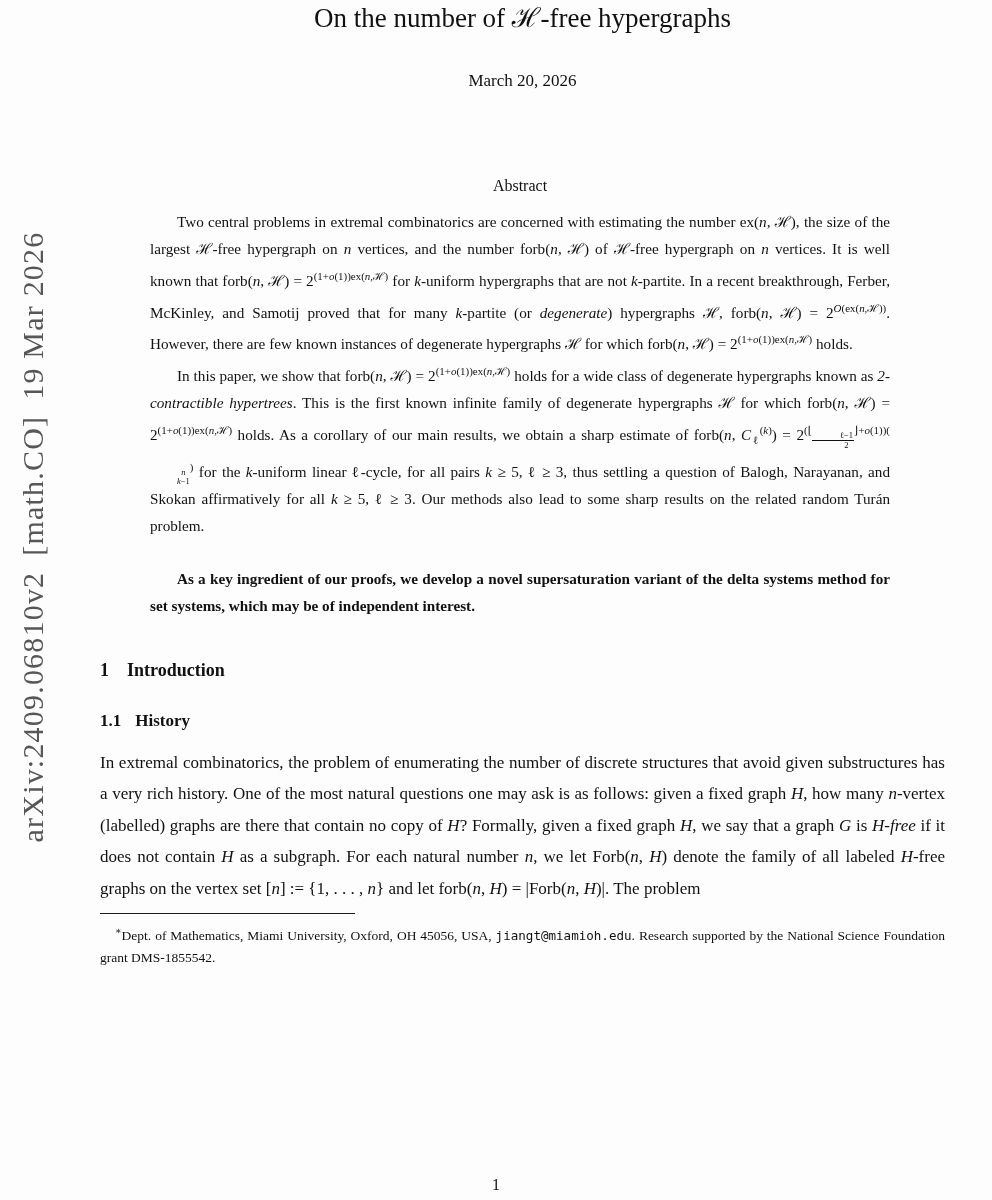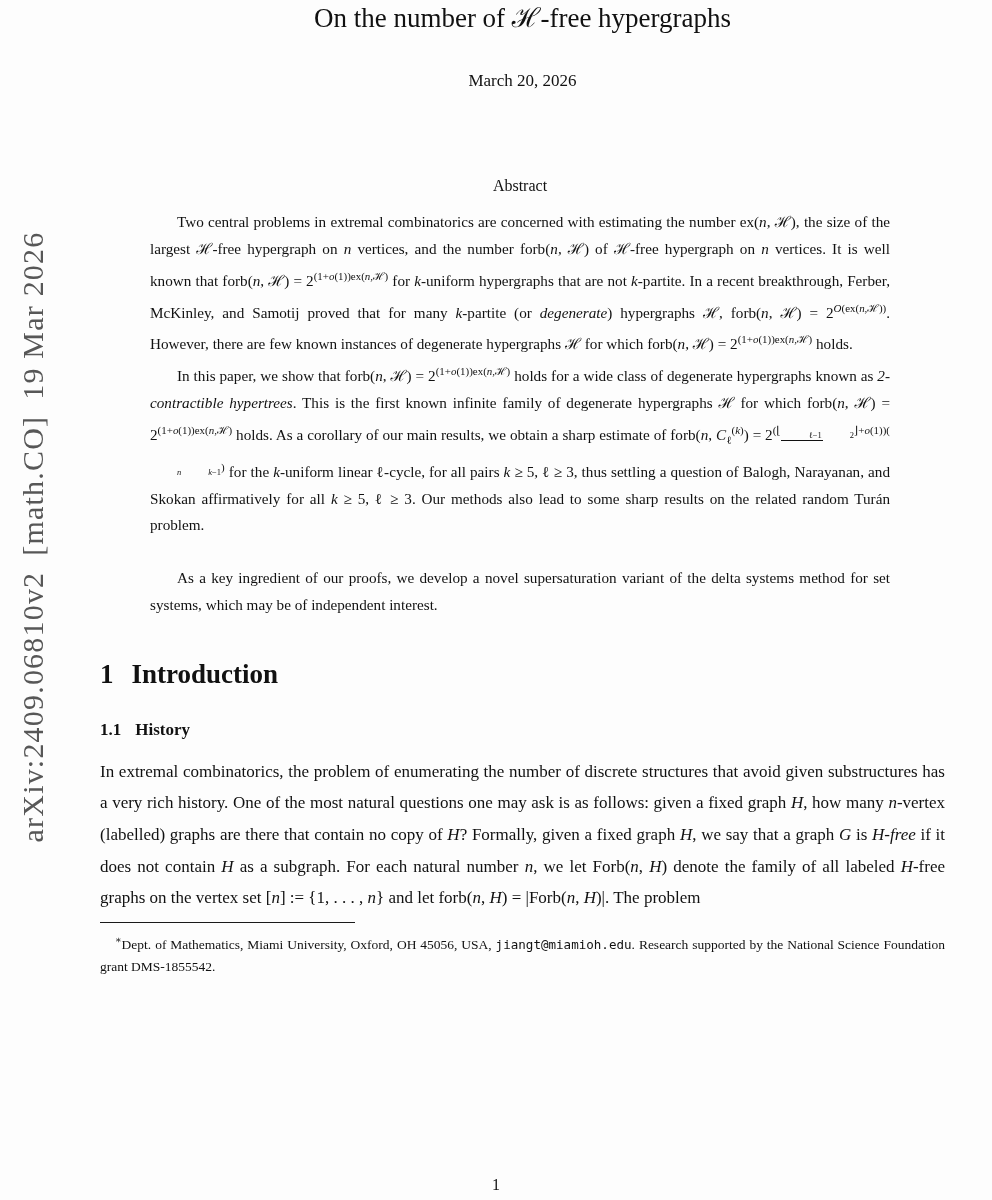--- a/index.html
+++ b/index.html
@@ -64,23 +64,23 @@
     font-weight: normal;
     font-size: 16px;
     margin-bottom: 14px;
   }
   .abstract p {
     font-size: 15.2px;
     line-height: 26.8px;
     text-align: justify;
     text-indent: 27px;
   }
-  .abstract p.spaced { margin-top: 26px; }
+  .abstract p.spaced { margin-top: 26px; font-weight: bold; }
 
-  h2.section { margin-top: 40px; font-size: 27px; font-weight: bold; }
+  h2.section { margin-top: 40px; font-size: 18px; font-weight: bold; }
   h3.subsection { margin-top: 30px; font-size: 17px; font-weight: bold; }
   .h-gap { margin-left: 18px; }
   .h-gap-sm { margin-left: 14px; }
 
   p.body-par {
     margin-top: 16px;
     font-size: 17px;
     line-height: 31.6px;
     text-align: justify;
   }
@@ -93,21 +93,21 @@
   .footnotes { margin-top: 5px; font-size: 13.5px; line-height: 23px; }
   .footnotes p { text-align: justify; text-indent: 15px; }
 
   .tt { font-family: "DejaVu Sans Mono", "Liberation Mono", monospace; font-size: 0.93em; }
 
   sup { font-size: 0.72em; }
   sub { font-size: 0.72em; }
 
   .frac, .binom {
     display: inline-flex;
-    flex-direction: row;
+    flex-direction: column;
     align-items: center;
     font-size: 0.78em;
     line-height: 1.1;
     vertical-align: -0.45em;
     font-style: normal;
     justify-content: space-between;
   }
   .frac > span:first-child { border-bottom: 1px solid currentColor; padding: 0 1px; }
 
   .page-number {

